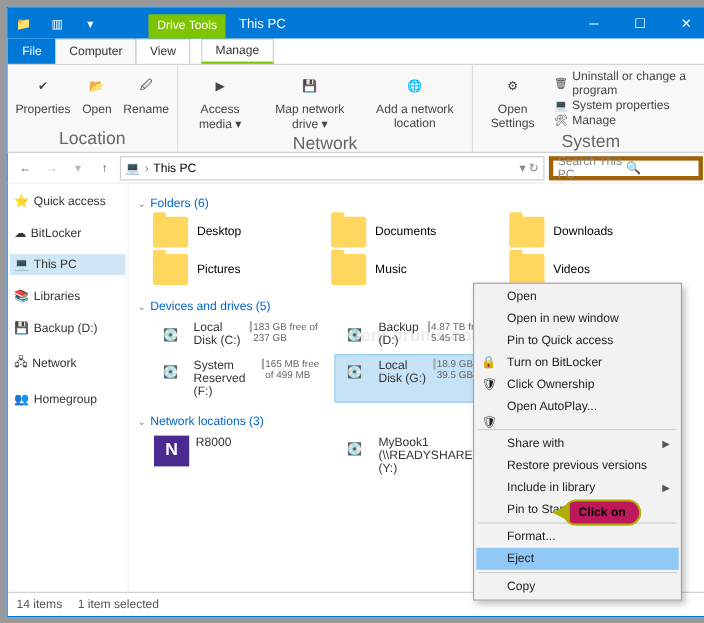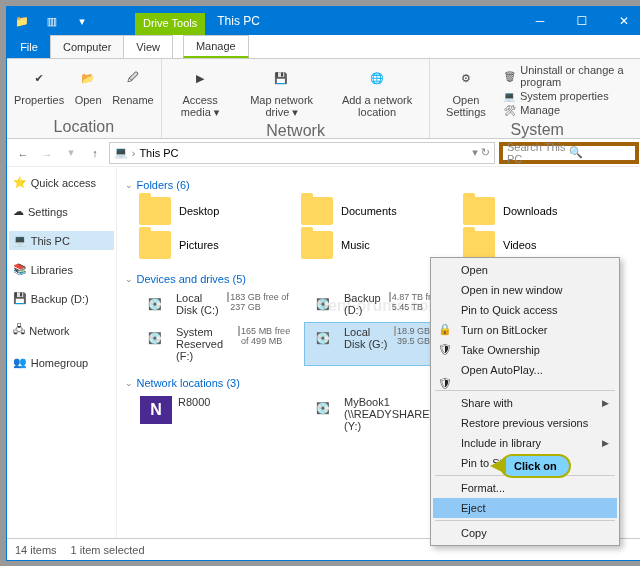--- a/index.html
+++ b/index.html
@@ -53,21 +53,21 @@
 .drive-bar-fill.blue { background: #0072c6; }
 .drive-free { font-size: 9px; color: #666; }
 .net-ico { width: 32px; height: 28px; background: #4a2a90; color: #fff; display: flex; align-items: center; justify-content: center; font-weight: bold; font-size: 16px; }
 .statusbar { height: 22px; border-top: 1px solid #ccc; display: flex; align-items: center; padding: 0 8px; gap: 14px; color: #555; font-size: 10px; }
 .contextmenu { position: absolute; left: 430px; top: 257px; width: 190px; background: #f2f2f2; border: 1px solid #a0a0a0; box-shadow: 3px 3px 6px rgba(0,0,0,0.25); z-index: 100; padding: 2px; }
 .cmitem { padding: 4px 8px 4px 28px; color: #222; position: relative; font-size: 11px; display: flex; align-items: center; }
 .cmitem.highlighted { background: #90c8f6; }
 .cmitem .cmicon { position: absolute; left: 5px; width: 14px; height: 14px; }
 .cmitem .arrow { margin-left: auto; color: #555; font-size: 9px; }
 .cmsep { height: 1px; background: #ccc; margin: 2px 2px; }
-.callout { position: absolute; left: 500px; top: 454px; background: #7dd3fc; border: 2px solid #b0b000; border-radius: 16px; padding: 4px 12px; font-weight: bold; color: #000; z-index: 200; }
+.callout { position: absolute; left: 512px; top: 454px; background: #be185d; border: 2px solid #b0b000; border-radius: 16px; padding: 4px 12px; font-weight: bold; color: #000; z-index: 200; }
 .callout::before { content: ""; position: absolute; left: -20px; top: 2px; border: 8px solid transparent; border-right: 16px solid #b0b000; }
 .bd-ico { width:30px; height:22px; background:#333; color:#fff; font-size:7px; display:flex; align-items:center; justify-content:center; border-radius:3px; }
 .watermark { position:absolute; left:50%; top:130px; transform:translateX(-50%); color:rgba(0,0,0,0.08); font-size:16px; font-weight:bold; pointer-events:none; }
 </style>
 </head>
 <body>
 
 <div class="window">
 
   <div class="titlebar">
@@ -157,21 +157,21 @@
     <div class="searchbox">
       <span>Search This PC</span>
       <span>🔍</span>
     </div>
   </div>
 
   <div class="mainarea">
     <div class="navpane">
       <div class="navitem">⭐ <span>Quick access</span></div>
       <div class="navspacer"></div>
-      <div class="navitem">☁ <span>Settings</span></div>
+      <div class="navitem">☁ <span>BitLocker</span></div>
       <div class="navspacer"></div>
       <div class="navitem sel">💻 <span>This PC</span></div>
       <div class="navspacer"></div>
       <div class="navitem">📚 <span>Libraries</span></div>
       <div class="navspacer"></div>
       <div class="navitem">💾 <span>Backup (D:)</span></div>
       <div class="navspacer"></div>
       <div class="navitem">🖧 <span>Network</span></div>
       <div class="navspacer"></div>
       <div class="navitem">👥 <span>Homegroup</span></div>
@@ -303,21 +303,21 @@
       </div>
       <div class="cmitem">
         <span>Pin to Quick access</span>
       </div>
       <div class="cmitem">
         <span class="cmicon">🔒</span>
         <span>Turn on BitLocker</span>
       </div>
       <div class="cmitem">
         <span class="cmicon">🛡</span>
-        <span>Take Ownership</span>
+        <span>Click Ownership</span>
       </div>
       <div class="cmitem">
         <span>Open AutoPlay...</span>
       </div>
       <div class="cmitem">
         <span class="cmicon">🛡</span>
       </div>
       <div class="cmsep"></div>
       <div class="cmitem">
         <span>Share with</span>

